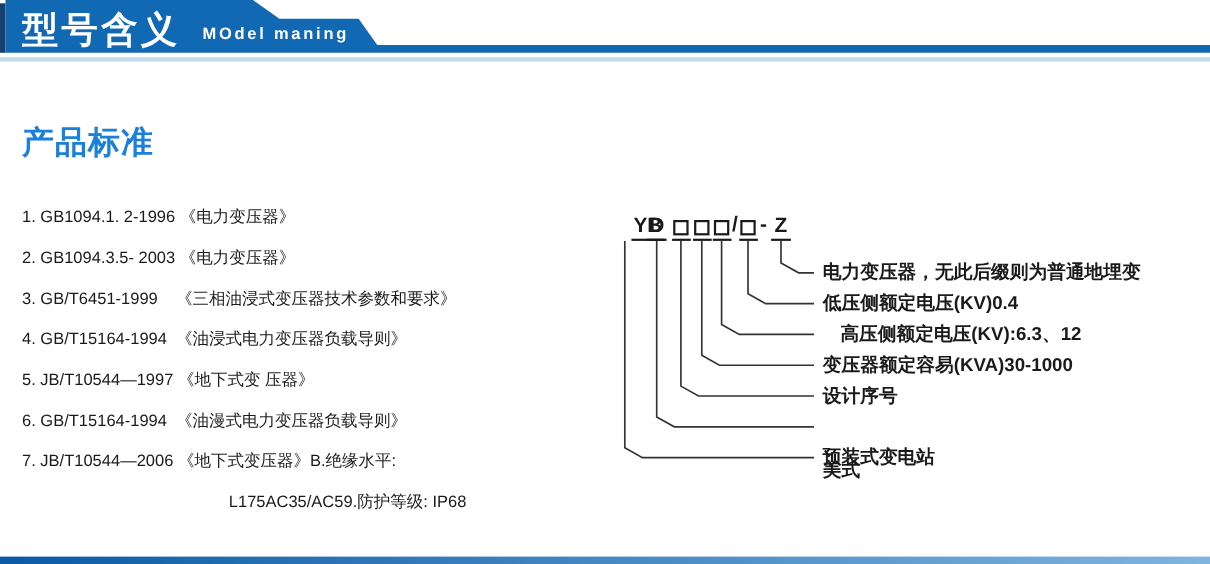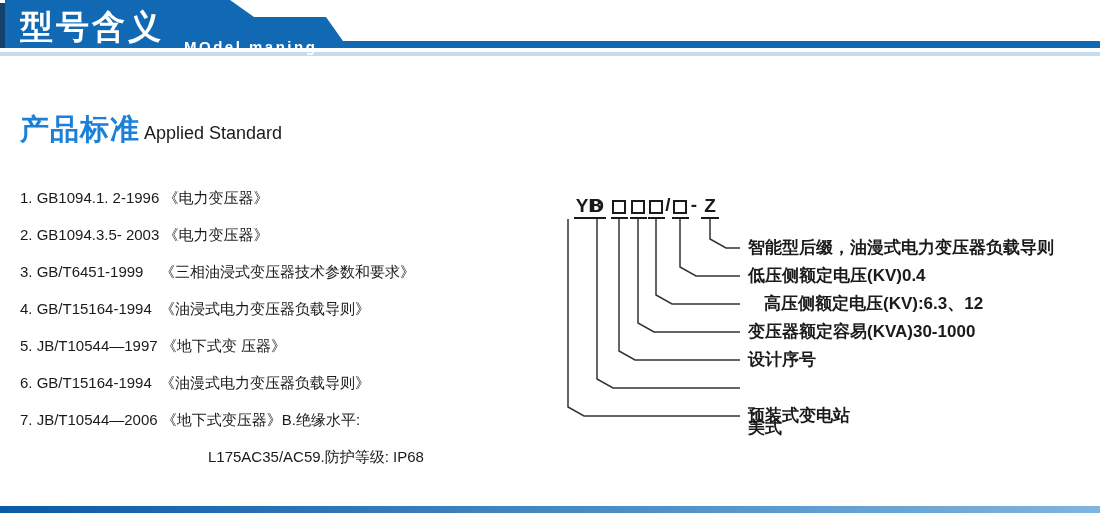--- a/index.html
+++ b/index.html
@@ -10,25 +10,25 @@
     font-family:"Liberation Sans","DejaVu Sans",sans-serif;
     color:var(--text,#1a1a1a);
   }
   
   .hdr-svg{position:absolute;left:0;top:0;width:1100px;height:60px;}
   .hdr-title{
     position:absolute;left:20px;top:5px;
     font-size:33px;font-weight:bold;color:#fff;letter-spacing:3px;
   }
   .hdr-sub{
-    position:absolute;left:184px;top:38px;
+    position:absolute;left:184px;top:22px;
     font-size:15px;font-weight:bold;color:#fff;letter-spacing:2.5px;
   }
   
-  .sec-head{position:absolute;display:flex;align-items:baseline;gap:4px;}
+  .sec-head{position:absolute;display:flex;align-items:baseline;gap:21px;}
   .sec-head .cn{font-size:29px;font-weight:bold;color:var(--heading,#1b80d8);letter-spacing:1px;}
   .sec-head .en{font-size:18px;color:var(--text,#1a1a1a);}
   
   #standards{position:absolute;left:20px;top:186px;width:540px;}
   .std-row{
     position:absolute;left:0;white-space:pre;
     font-size:15px;line-height:24px;color:var(--text,#1a1a1a);
   }
   .std-row.indent{padding-left:188px;}
   
@@ -62,21 +62,20 @@
 <svg class="hdr-svg" viewBox="0 0 1100 60" aria-hidden="true">
   <rect x="0" y="3" width="5" height="45" fill="#16406e" class="c-accent"></rect>
   <polygon class="c-banner" points="5,0 230,0 254,17 326,17 343,41 1100,41 1100,48 5,48" fill="#1269b3"></polygon>
   <rect class="c-underline" x="0" y="52" width="1100" height="4" fill="#c5dcef"></rect>
 </svg>
 <div class="hdr-title">型号含义</div>
 <div class="hdr-sub">MOdel maning</div>
 
 <div class="sec-head" style="left:20px;top:110px;">
   <span class="cn">产品标准</span>
-  <span class="en">Applied Standard</span>
 </div>
 <div class="sec-head" style="left:558px;top:110px;">
 </div>
 
 <div id="standards">
     <div class="std-row" style="top: 0px;">1. GB1094.1. 2-1996 《电力变压器》</div>
     <div class="std-row" style="top: 37px;">2. GB1094.3.5- 2003 《电力变压器》</div>
     <div class="std-row" style="top: 74px;">3. GB/T6451-1999    《三相油浸式变压器技术参数和要求》</div>
     <div class="std-row" style="top: 111px;">4. GB/T15164-1994  《油浸式电力变压器负载导则》</div>
     <div class="std-row" style="top: 148px;">5. JB/T10544—1997 《地下式变 压器》</div>
@@ -107,21 +106,21 @@
 <svg class="lines-svg" id="connector-svg" viewBox="0 0 1100 513" aria-hidden="true">
     <path d="M 568 219 L 568 407 L 584 416 L 740 416" fill="none" stroke="#333333" stroke-width="1.5"></path>
     <path d="M 597 219 L 597 379 L 613 388 L 740 388" fill="none" stroke="#333333" stroke-width="1.5"></path>
     <path d="M 619 219 L 619 351 L 635 360 L 740 360" fill="none" stroke="#333333" stroke-width="1.5"></path>
     <path d="M 638 219 L 638 323 L 654 332 L 740 332" fill="none" stroke="#333333" stroke-width="1.5"></path>
     <path d="M 656 219 L 656 295 L 672 304 L 740 304" fill="none" stroke="#333333" stroke-width="1.5"></path>
     <path d="M 680 219 L 680 267 L 696 276 L 740 276" fill="none" stroke="#333333" stroke-width="1.5"></path>
     <path d="M 710 219 L 710 239 L 726 248 L 740 248" fill="none" stroke="#333333" stroke-width="1.5"></path>
   </svg>
 <div id="labels-area">
-    <div class="diag-label" style="top: 237px;">智能型后缀，油漫式电力变压器负载导则</div>
+    <div class="diag-label" style="top: 237px;">电力变压器，无此后缀则为普通地埋变</div>
     <div class="diag-label" style="top: 265px;">低压侧额定电压(KV)0.4</div>
     <div class="diag-label" style="top: 293px; margin-left: 16px;">高压侧额定电压(KV):6.3、12</div>
     <div class="diag-label" style="top: 321px;">变压器额定容易(KVA)30-1000</div>
     <div class="diag-label" style="top: 349px;">设计序号</div>
     <div class="diag-label" style="top: 377px; margin-top: 40px;">美式</div>
     <div class="diag-label" style="top: 405px;">预装式变电站</div>
   </div>
 
 <div class="bottom-bar"></div>
 

